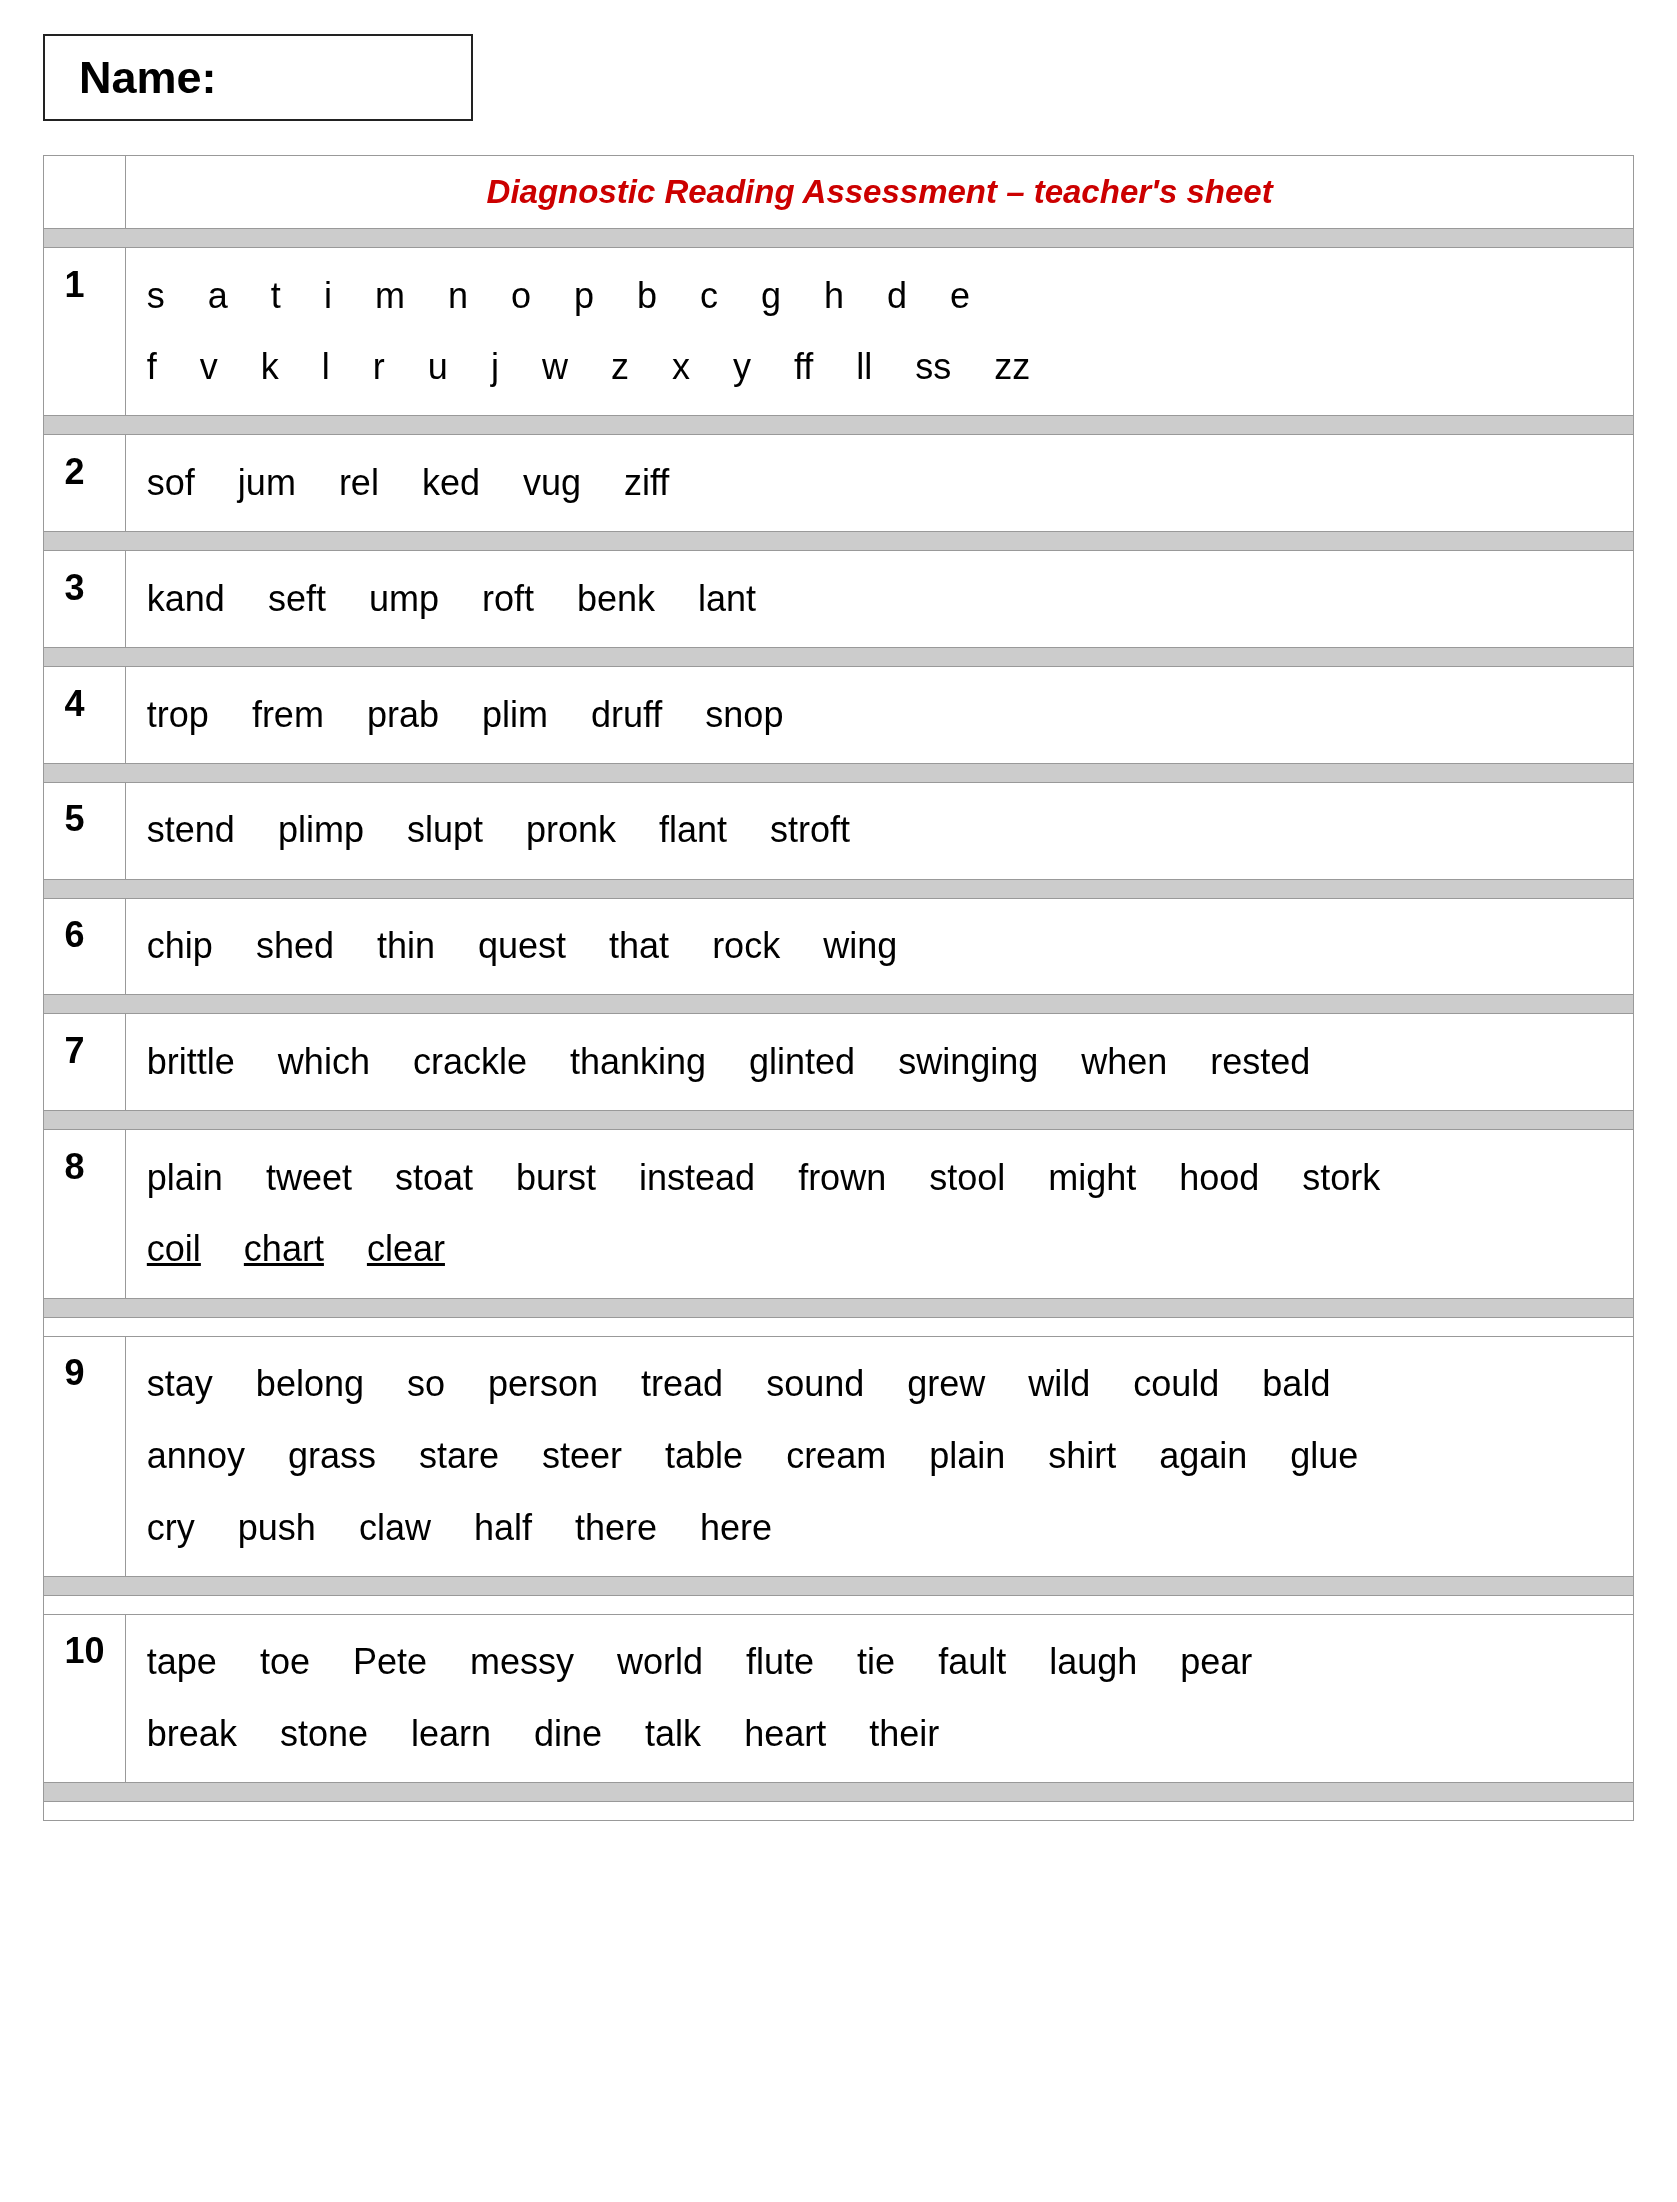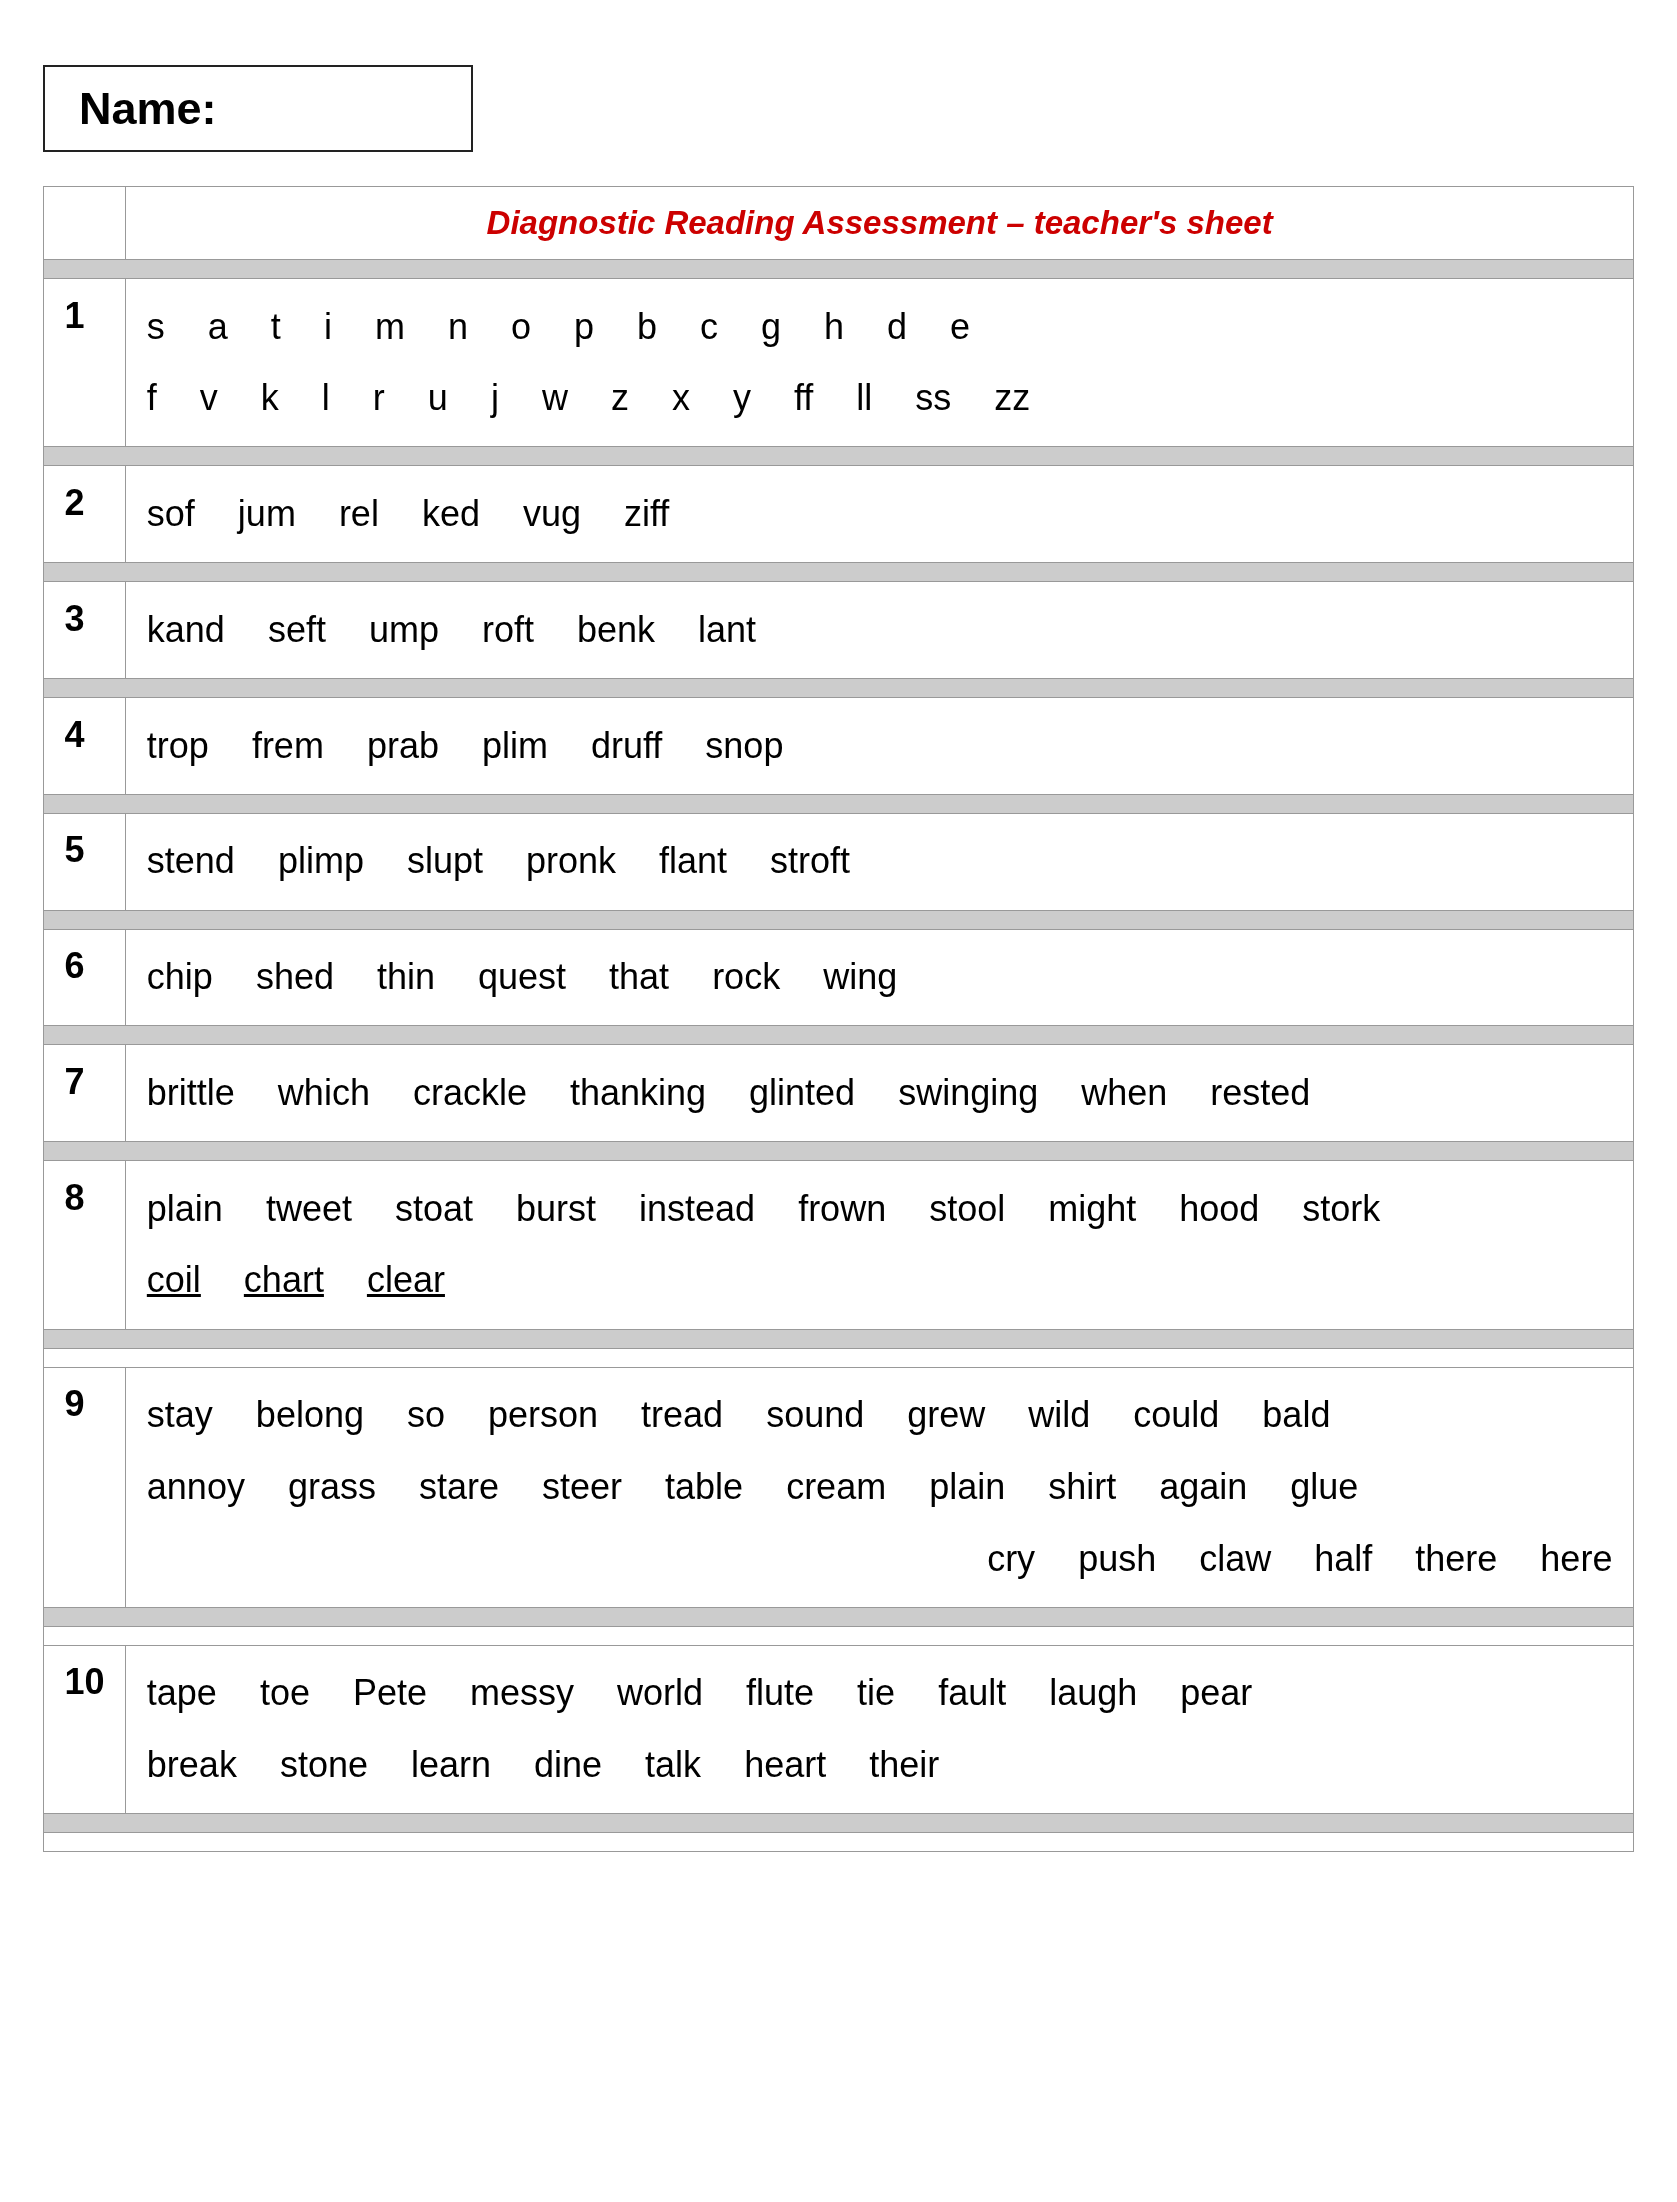--- a/index.html
+++ b/index.html
@@ -20,21 +20,20 @@
       gap: 52px;
       margin-bottom: 34px;
     }
 
     .header-box {
       border: 2.6px solid #222;
       padding: 15.5px 34px;
       font-size: 45px;
       font-weight: bold;
       min-width: 430px;
-      margin-top: 31px;
     }
 
     .main-table {
       width: 100%;
       border-collapse: collapse;
       border: 1.7px solid #999;
     }
 
     .main-table td {
       border: 0.9px solid #999;
@@ -304,21 +303,21 @@
             <span class="word">grass</span>
             <span class="word">stare</span>
             <span class="word">steer</span>
             <span class="word">table</span>
             <span class="word">cream</span>
             <span class="word">plain</span>
             <span class="word">shirt</span>
             <span class="word">again</span>
             <span class="word">glue</span>
           </div>
-          <div class="words-line" style="margin-top: 6.9px; justify-content: flex-end;">
+          <div class="words-line" style="margin-top: 6.9px;">
             <span class="word">cry</span>
             <span class="word">push</span>
             <span class="word">claw</span>
             <span class="word">half</span>
             <span class="word">there</span>
             <span class="word">here</span>
           </div>
         </td>
       </tr>
       <tr class="gray-spacer">

